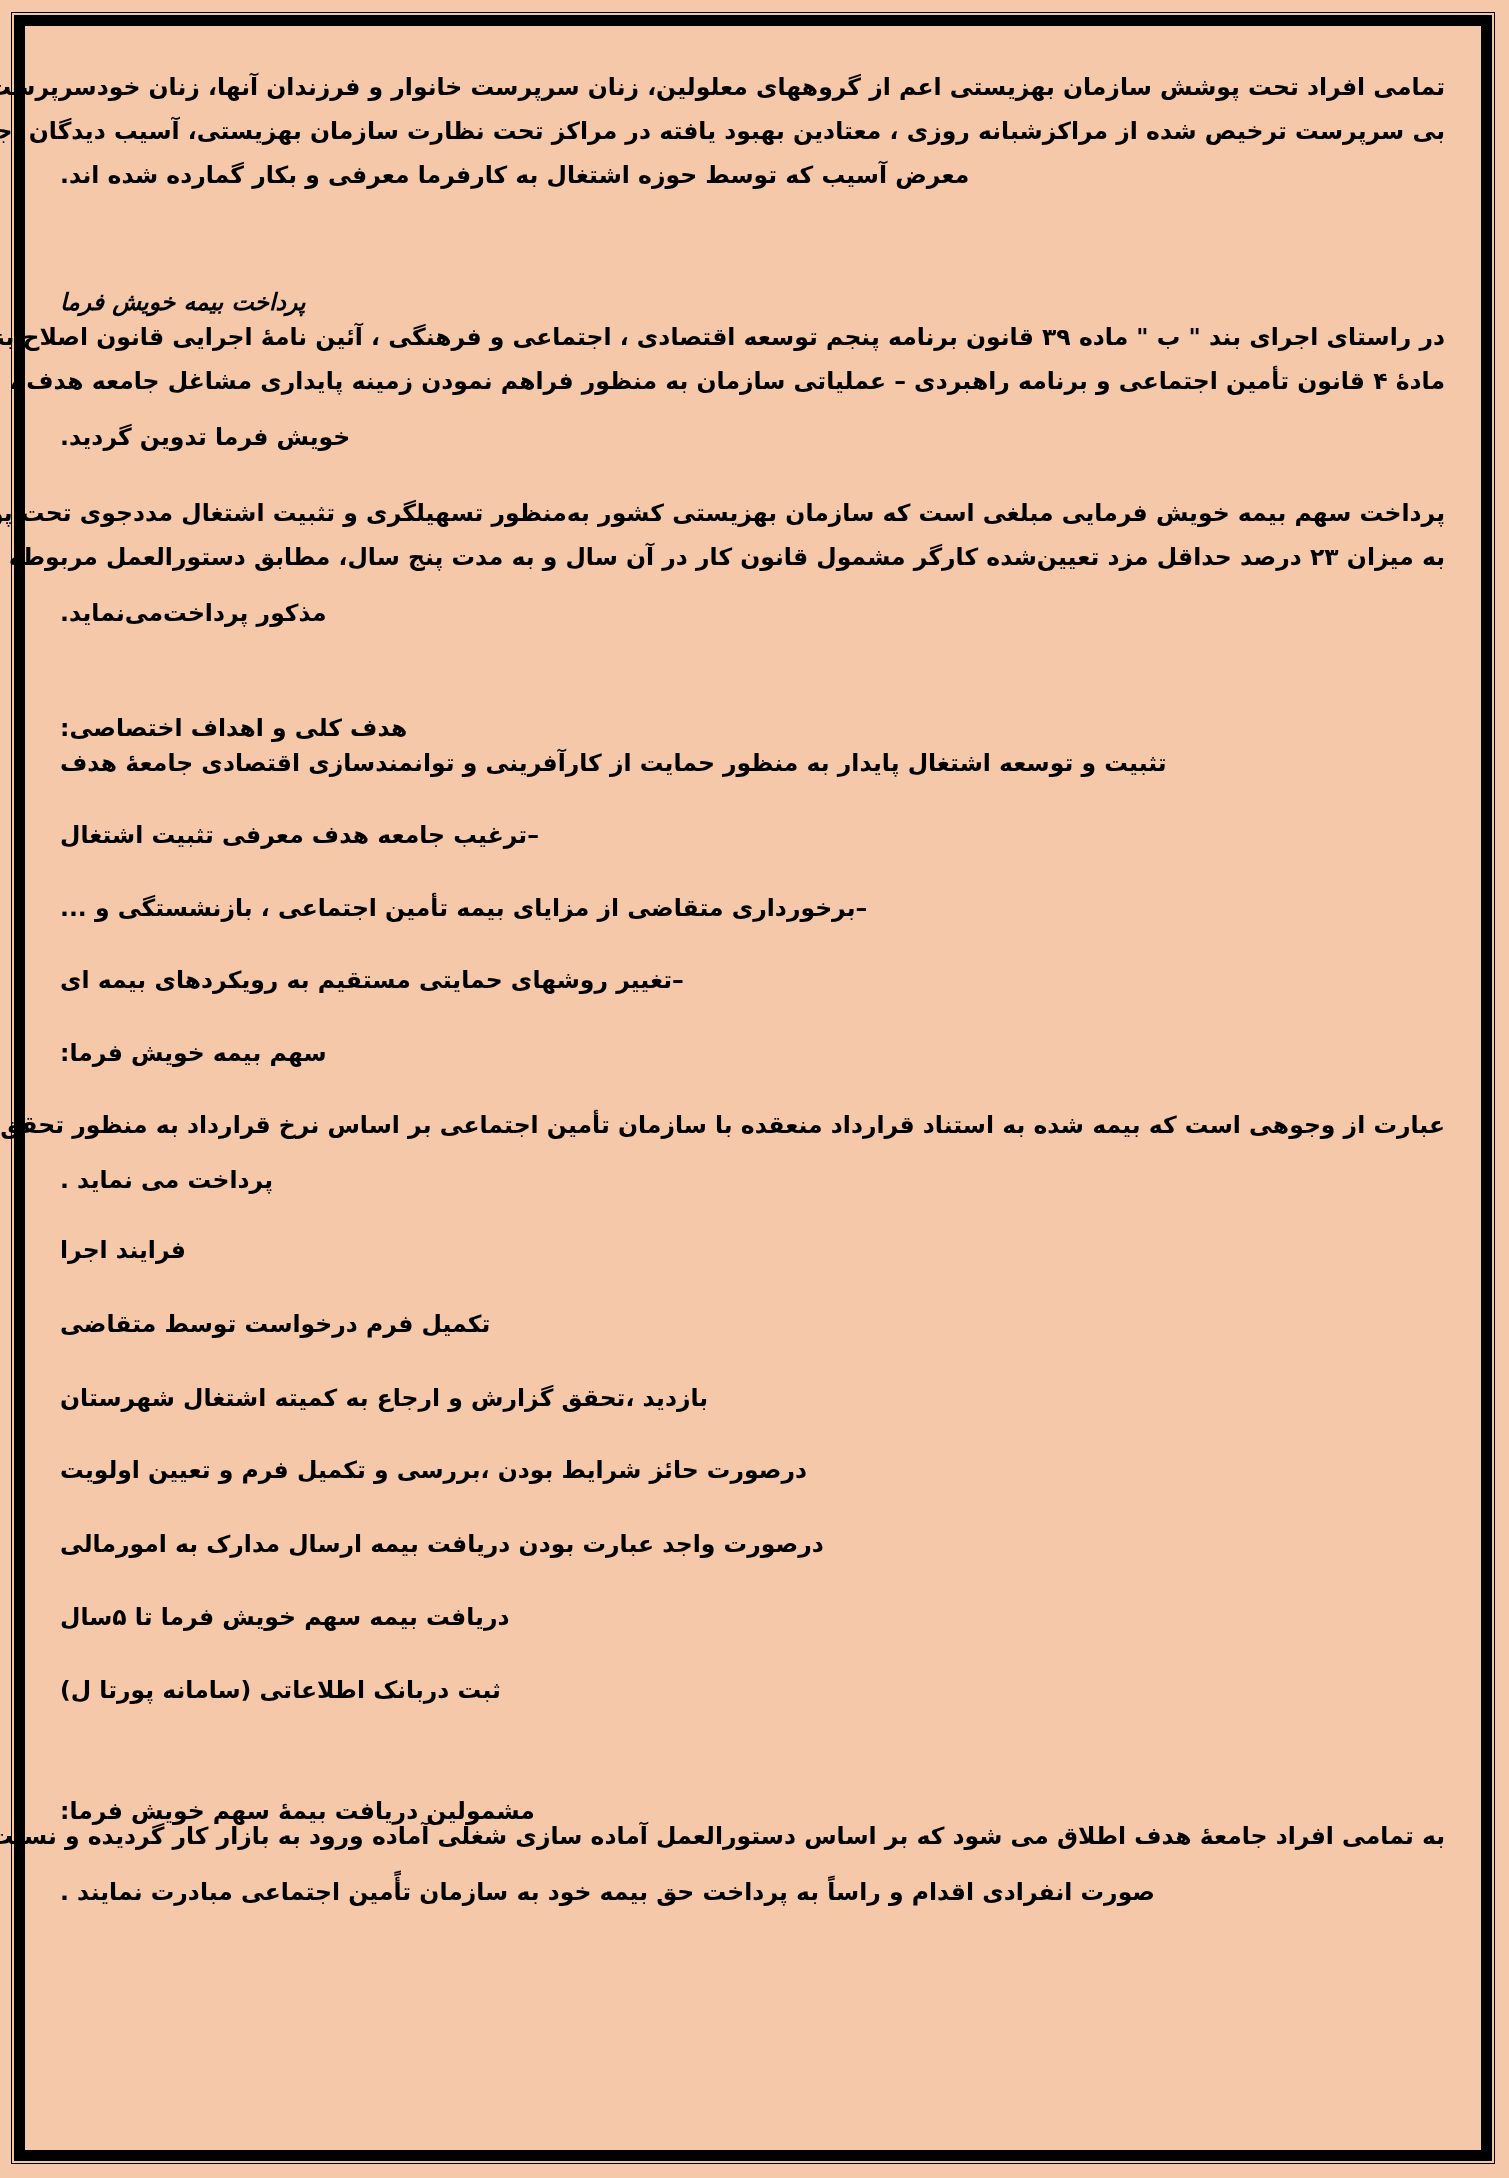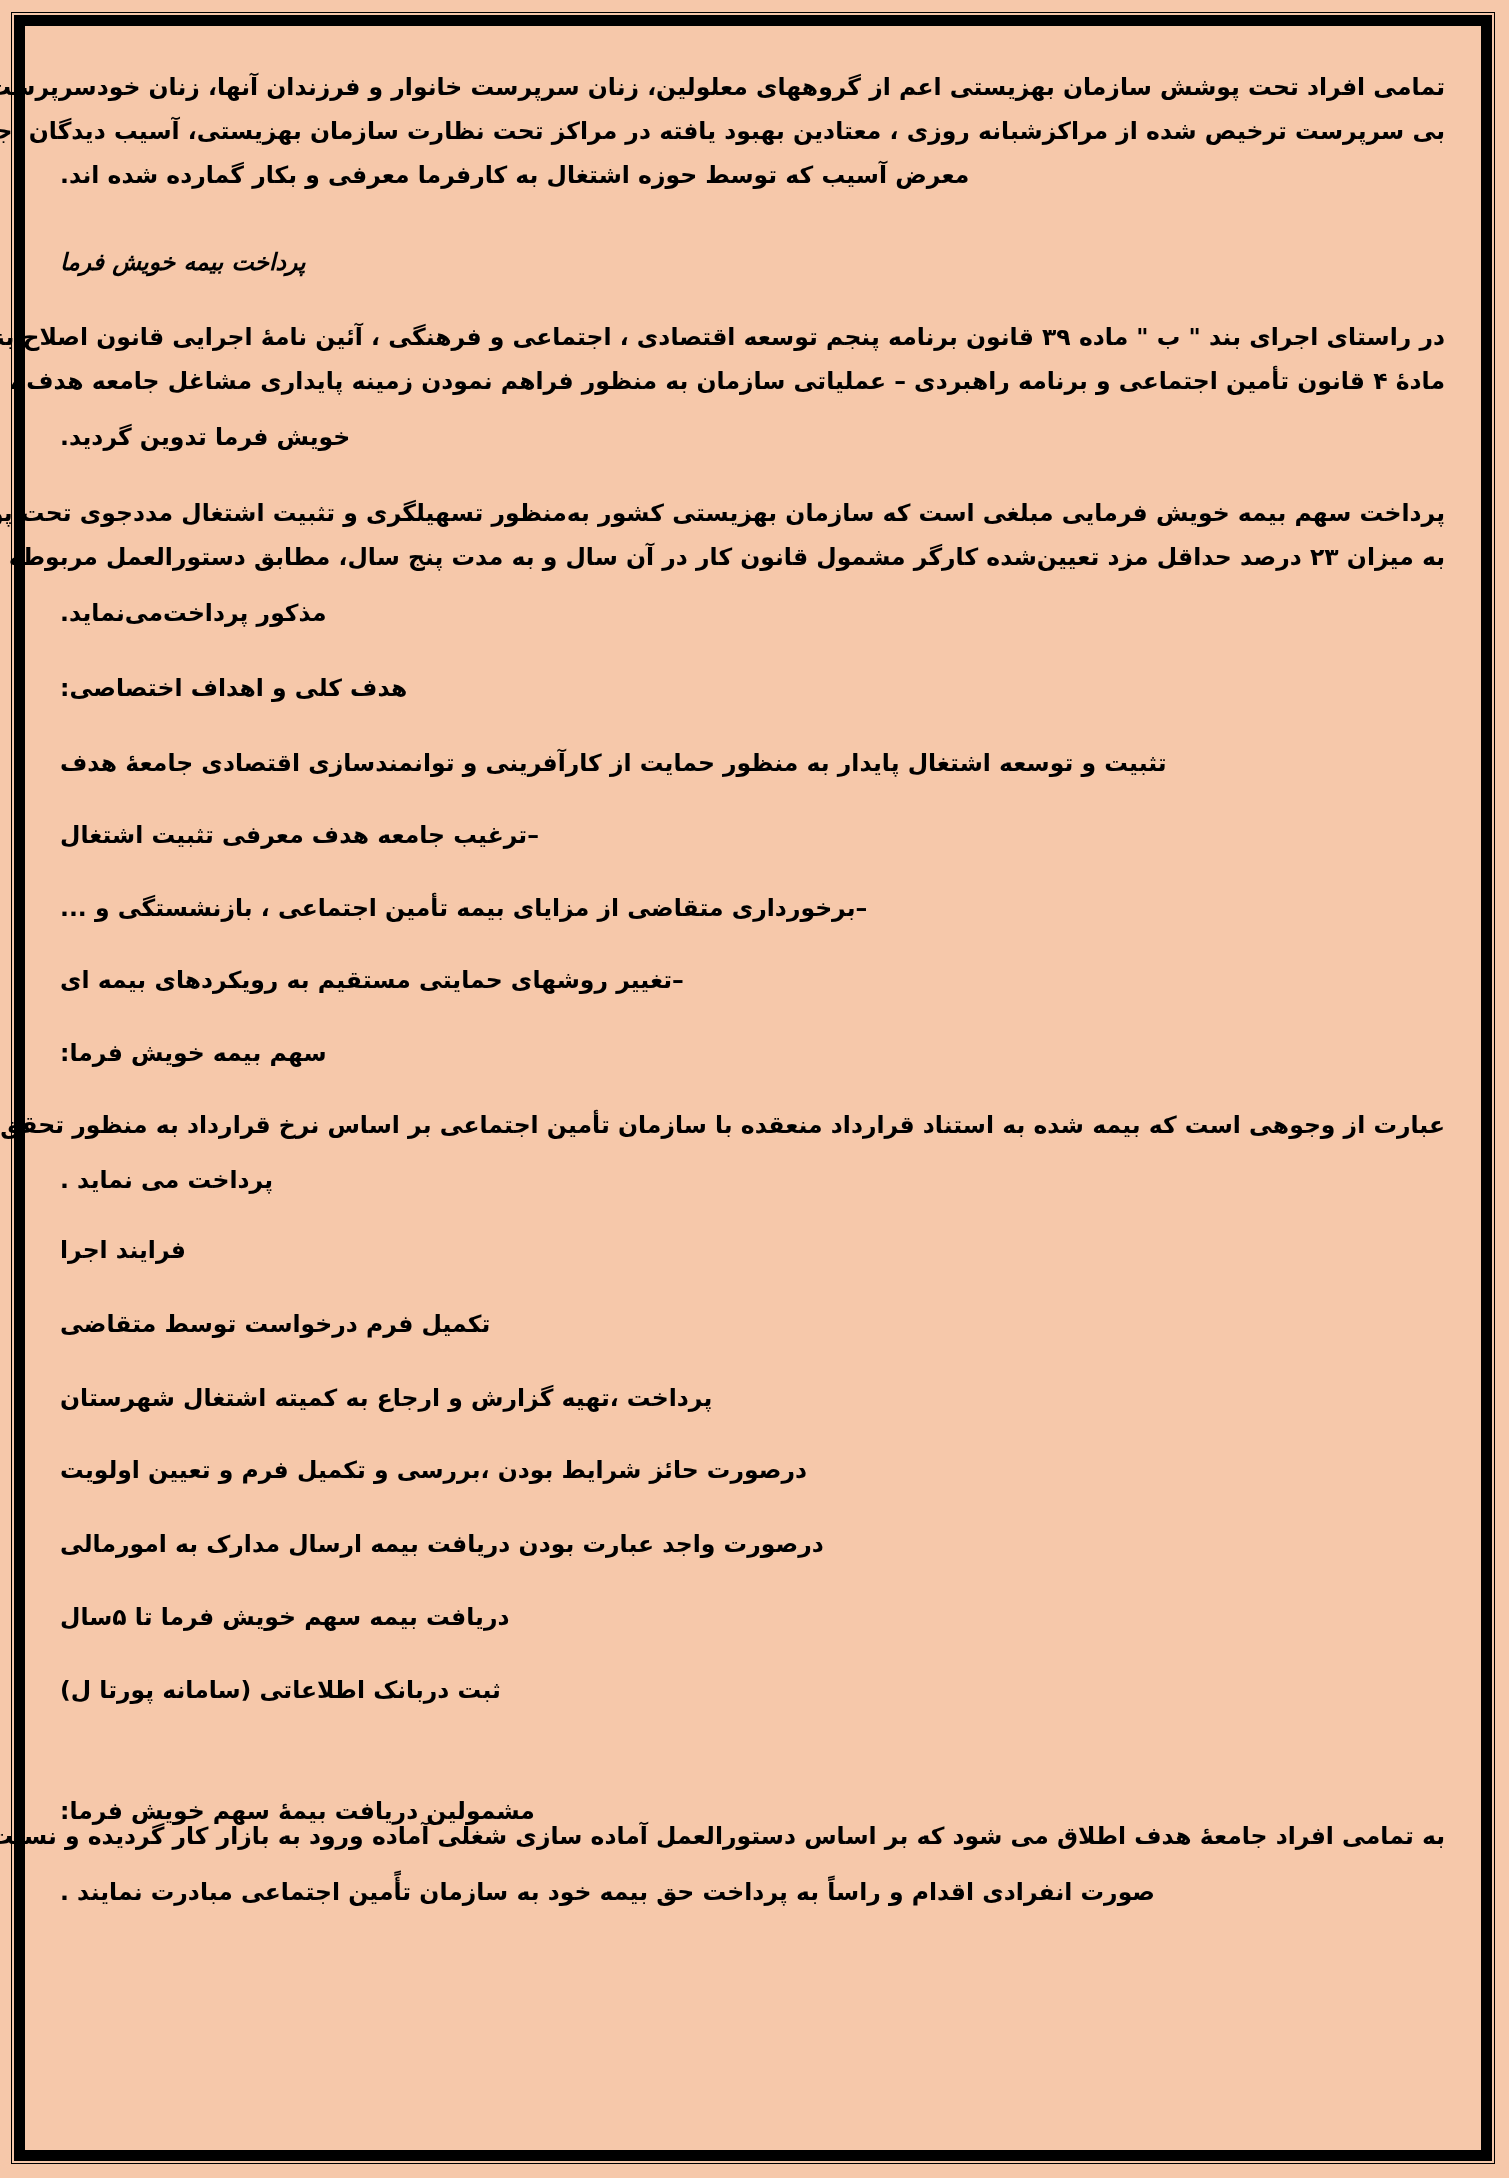--- a/index.html
+++ b/index.html
@@ -37,21 +37,21 @@
   .line {
     position: absolute;
     right: 0; left: 0;
     white-space: nowrap;
     direction: rtl;
     text-align: left;
     line-height: 30px;
   }
   .justify { text-align-last: justify; text-align: justify; }
   .italic-heading { font-style: italic; }
-  .indent1 { padding-right: 20px; }
+  .indent1 { padding-right: 20px; margin-top: 40px; }
 </style>
 </head>
 <body>
 
 <div class="outer-frame"></div>
 <div class="inner-frame"></div>
 
 <div class="content">
 
   <div class="line justify" style="top:72px">تمامی افراد تحت پوشش سازمان بهزیستی اعم از گروههای معلولین، زنان سرپرست خانوار و فرزندان آنها، زنان خودسرپرست و بد سرپرست ، فرزندان</div>
@@ -76,21 +76,21 @@
   <div class="line" style="top:965px">–تغییر روشهای حمایتی مستقیم به رویکردهای بیمه ای</div>
 
   <div class="line" style="top:1038px">سهم بیمه خویش فرما:</div>
 
   <div class="line justify" style="top:1110px">عبارت از وجوهی است که بیمه شده به استناد قرارداد منعقده با سازمان تأمین اجتماعی بر اساس نرخ قرارداد به منظور تحقق تعهدات تعیین شده</div>
   <div class="line" style="top:1165px">پرداخت می نماید .</div>
 
   <div class="line" style="top:1235px">فرایند اجرا</div>
 
   <div class="line" style="top:1309px">تکمیل فرم درخواست توسط متقاضی</div>
-  <div class="line" style="top:1383px">پرداخت ،تهیه گزارش و ارجاع به کمیته اشتغال شهرستان</div>
+  <div class="line" style="top:1383px">بازدید ،تحقق گزارش و ارجاع به کمیته اشتغال شهرستان</div>
   <div class="line" style="top:1455px">درصورت حائز شرایط بودن ،بررسی و تکمیل فرم و تعیین اولویت</div>
   <div class="line" style="top:1529px">درصورت واجد عبارت بودن دریافت بیمه ارسال مدارک به امورمالی</div>
   <div class="line" style="top:1602px">دریافت بیمه سهم خویش فرما تا ۵سال</div>
   <div class="line" style="top:1675px">ثبت دربانک اطلاعاتی (سامانه پورتا ل)</div>
 
   <div class="line" style="top:1796px; padding-right:6px">مشمولین دریافت بیمهٔ سهم خویش فرما:</div>
 
   <div class="line justify" style="top:1821px">به تمامی افراد جامعهٔ هدف اطلاق می شود که بر اساس دستورالعمل آماده سازی شغلی آماده ورود به بازار کار گردیده و نسبت به ایجاد اشتغال به</div>
   <div class="line" style="top:1877px">صورت انفرادی اقدام و راساً به پرداخت حق بیمه خود به سازمان تأًمین اجتماعی مبادرت نمایند .</div>
 </div>

